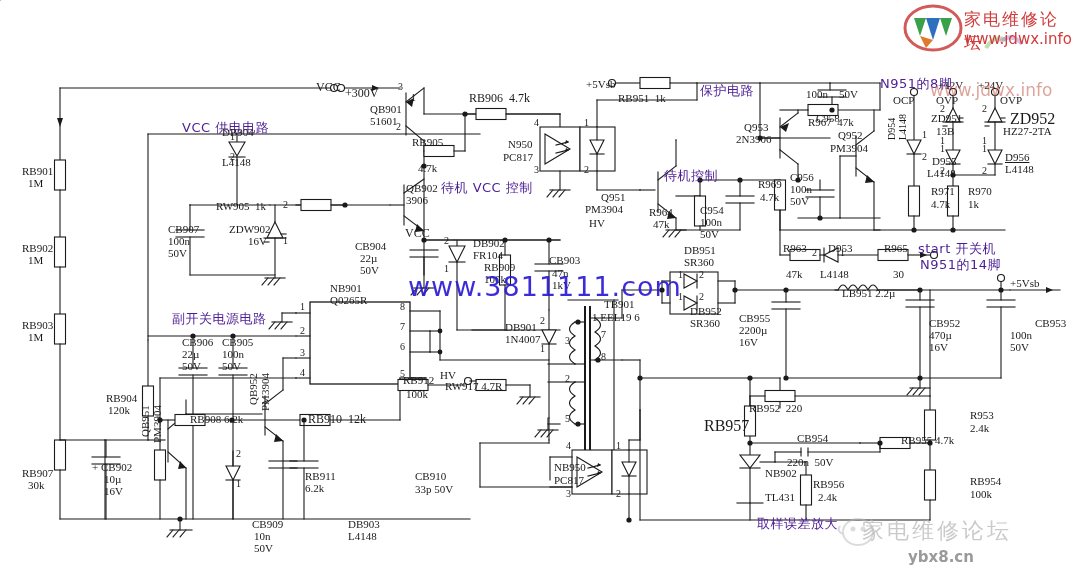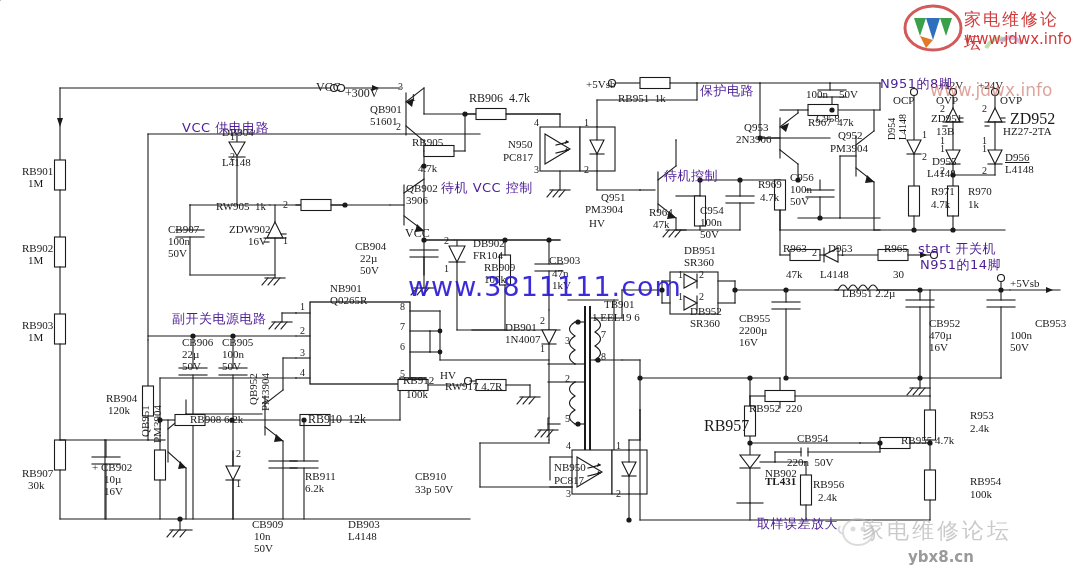--- a/index.html
+++ b/index.html
@@ -753,21 +753,21 @@
       <div class="lbl" style="font-size: 11px; left: 970px; top: 423px;">2.4k</div>
       <div class="lbl" style="font-size: 11px; left: 901px; top: 435px;">RB955 4.7k</div>
       <div class="lbl" style="font-size: 11px; left: 970px; top: 476px;">RB954</div>
       <div class="lbl" style="font-size: 11px; left: 970px; top: 489px;">100k</div>
       <div class="lbl" style="font-size: 11px; left: 813px; top: 479px;">RB956</div>
       <div class="lbl" style="font-size: 11px; left: 818px; top: 492px;">2.4k</div>
       <div class="lbl" style="font-size: 16px; left: 704px; top: 420px;">RB957</div>
       <div class="lbl" style="font-size: 11px; left: 797px; top: 433px;">CB954</div>
       <div class="lbl" style="font-size: 11px; left: 787px; top: 457px;">220n  50V</div>
       <div class="lbl" style="font-size: 11px; left: 765px; top: 468px;">NB902</div>
-      <div class="lbl" style="font-size: 11px; left: 765px; top: 476px; font-weight: bold;">TL431</div>
+      <div class="lbl" style="font-size: 11px; left: 765px; top: 492px;">TL431</div>
       <div class="lbl" style="font-size: 11px; left: 554px; top: 462px;">NB950</div>
       <div class="lbl" style="font-size: 11px; left: 554px; top: 475px;">PC817</div>
       <div class="lbl cn" style="left: 757px; top: 518px;">取样误差放大</div>
     </div>
 
   <div class="wm" style="left:408px;top:271px;">www.3811111.com</div>
   <div class="wm2" style="left:930px;top:80px;color:#c25a4a;">www.jdwx.info</div>
 
   <div class="logo">
     <svg viewBox="0 0 176 62" width="176" height="62">

